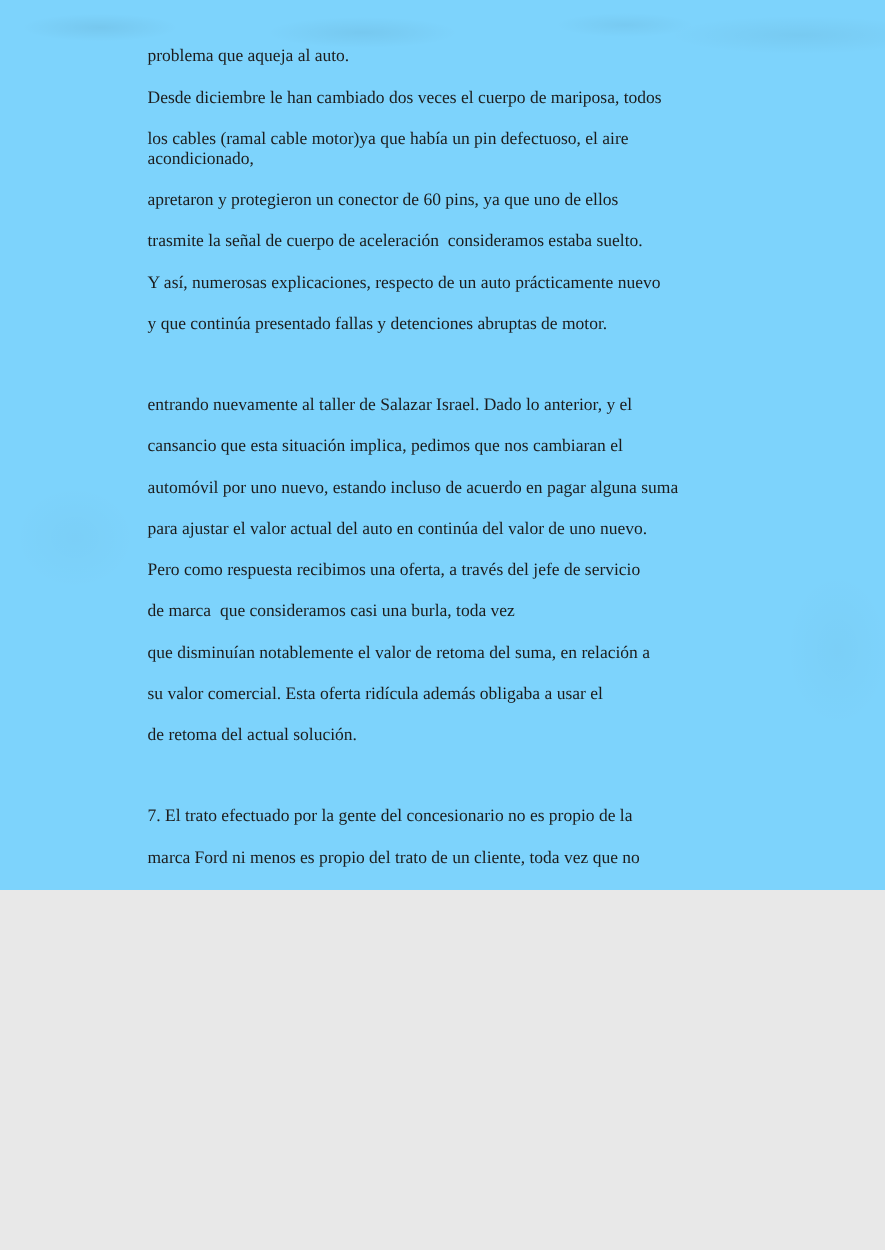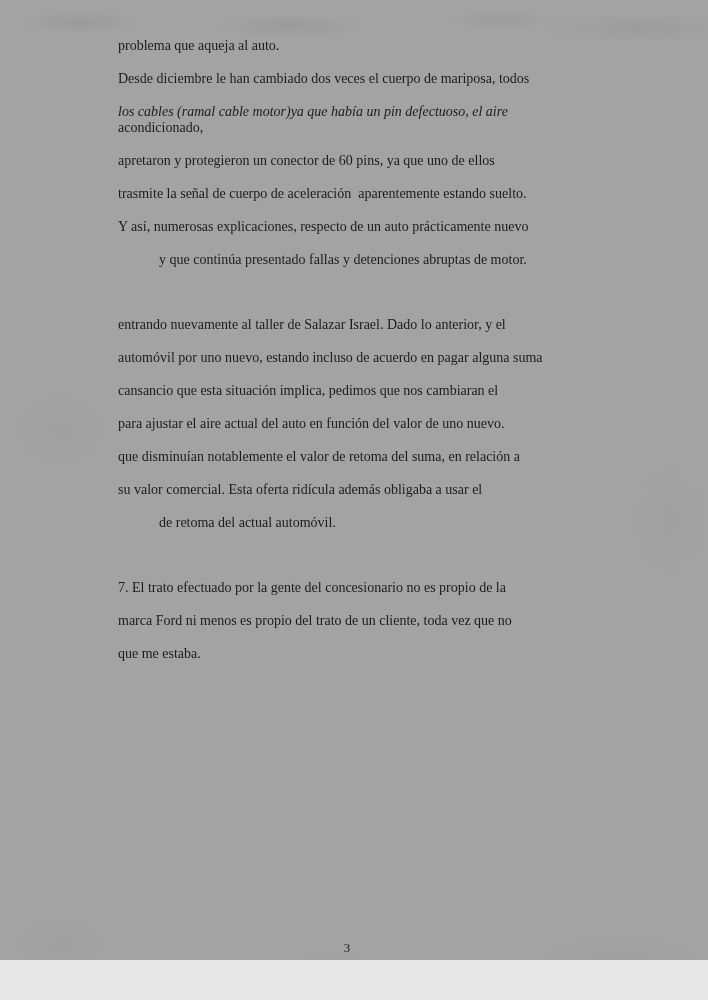--- a/index.html
+++ b/index.html
@@ -3,22 +3,22 @@
 <meta charset="utf-8">
 <style>
   html, body {
     margin: 0;
     padding: 0;
     background: #e8e8e8;
   }
   .page {
     position: relative;
     width: 708px;
-    height: 960px;
-    background: #a3a3a3;
+    height: 712px;
+    background: #7dd3fc;
     overflow: hidden;
     font-family: "Liberation Serif", "DejaVu Serif", serif;
     color: #1c1c1c;
   }
   
   .scan-noise {
     position: absolute;
     inset: 0;
     pointer-events: none;
     background:
@@ -39,25 +39,23 @@
     width: 470px;
     font-size: 14px;
     line-height: 15px;
   }
   .line {
     white-space: pre;       
     margin-bottom: 18px;    
   }
   .line.tight {
     margin-bottom: 1px;     
-    font-style: italic;
   }
   .line.para-gap {
     margin-bottom: 50px;    
-    margin-left: 41px;
   }
   .page-number {
     position: absolute;
     left: 0;
     top: 941px;
     width: 694px;
     text-align: center;
     font-size: 13px;
     line-height: 14px;
   }
@@ -67,29 +65,31 @@
 
 <div class="page">
   <div class="scan-noise"></div>
 
   <div class="textblock">
     <div class="line">problema que aqueja al auto.</div>
     <div class="line">Desde diciembre le han cambiado dos veces el cuerpo de mariposa, todos</div>
     <div class="line tight">los cables (ramal cable motor)ya que había un pin defectuoso, el aire</div>
     <div class="line">acondicionado,</div>
     <div class="line">apretaron y protegieron un conector de 60 pins, ya que uno de ellos</div>
-    <div class="line">trasmite la señal de cuerpo de aceleración  aparentemente estando suelto.</div>
+    <div class="line">trasmite la señal de cuerpo de aceleración  consideramos estaba suelto.</div>
     <div class="line">Y así, numerosas explicaciones, respecto de un auto prácticamente nuevo</div>
     <div class="line para-gap">y que continúa presentado fallas y detenciones abruptas de motor.</div>
     <div class="line">entrando nuevamente al taller de Salazar Israel. Dado lo anterior, y el</div>
+    <div class="line">cansancio que esta situación implica, pedimos que nos cambiaran el</div>
     <div class="line">automóvil por uno nuevo, estando incluso de acuerdo en pagar alguna suma</div>
-    <div class="line">cansancio que esta situación implica, pedimos que nos cambiaran el</div>
-    <div class="line">para ajustar el aire actual del auto en función del valor de uno nuevo.</div>
+    <div class="line">para ajustar el valor actual del auto en continúa del valor de uno nuevo.</div>
+    <div class="line">Pero como respuesta recibimos una oferta, a través del jefe de servicio</div>
+    <div class="line">de marca  que consideramos casi una burla, toda vez</div>
     <div class="line">que disminuían notablemente el valor de retoma del suma, en relación a</div>
     <div class="line">su valor comercial. Esta oferta ridícula además obligaba a usar el</div>
-    <div class="line para-gap">de retoma del actual automóvil.</div>
+    <div class="line para-gap">de retoma del actual solución.</div>
     <div class="line">7. El trato efectuado por la gente del concesionario no es propio de la</div>
     <div class="line">marca Ford ni menos es propio del trato de un cliente, toda vez que no</div>
     <div class="line">que me estaba.</div>
   </div>
 
   <div class="page-number">3</div>
 </div>
 
 </body></html>

